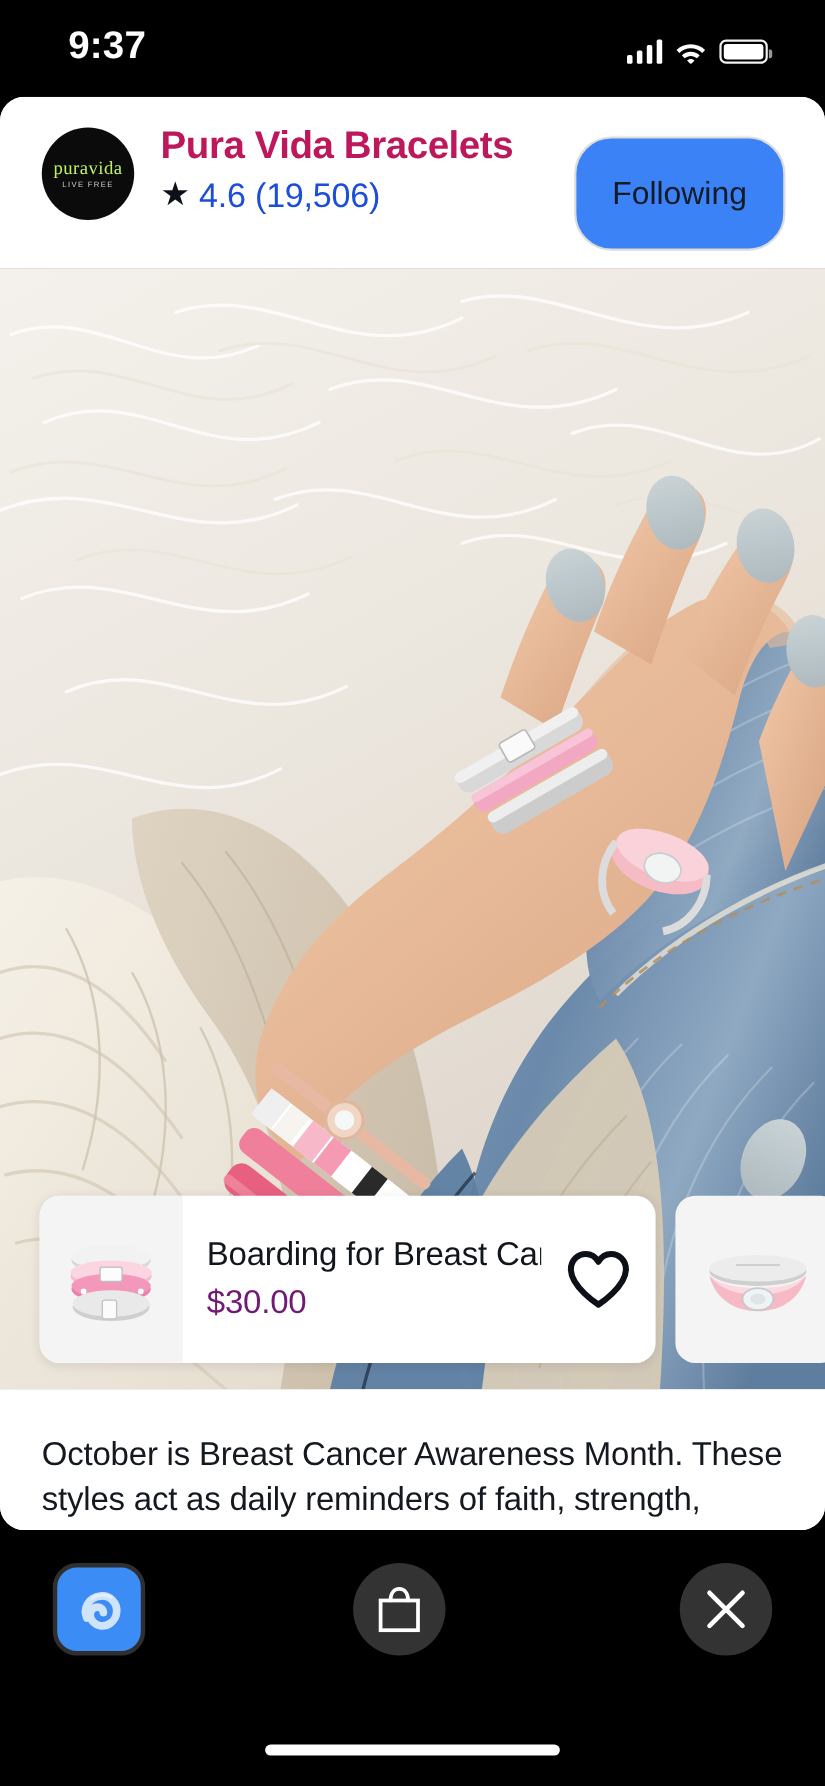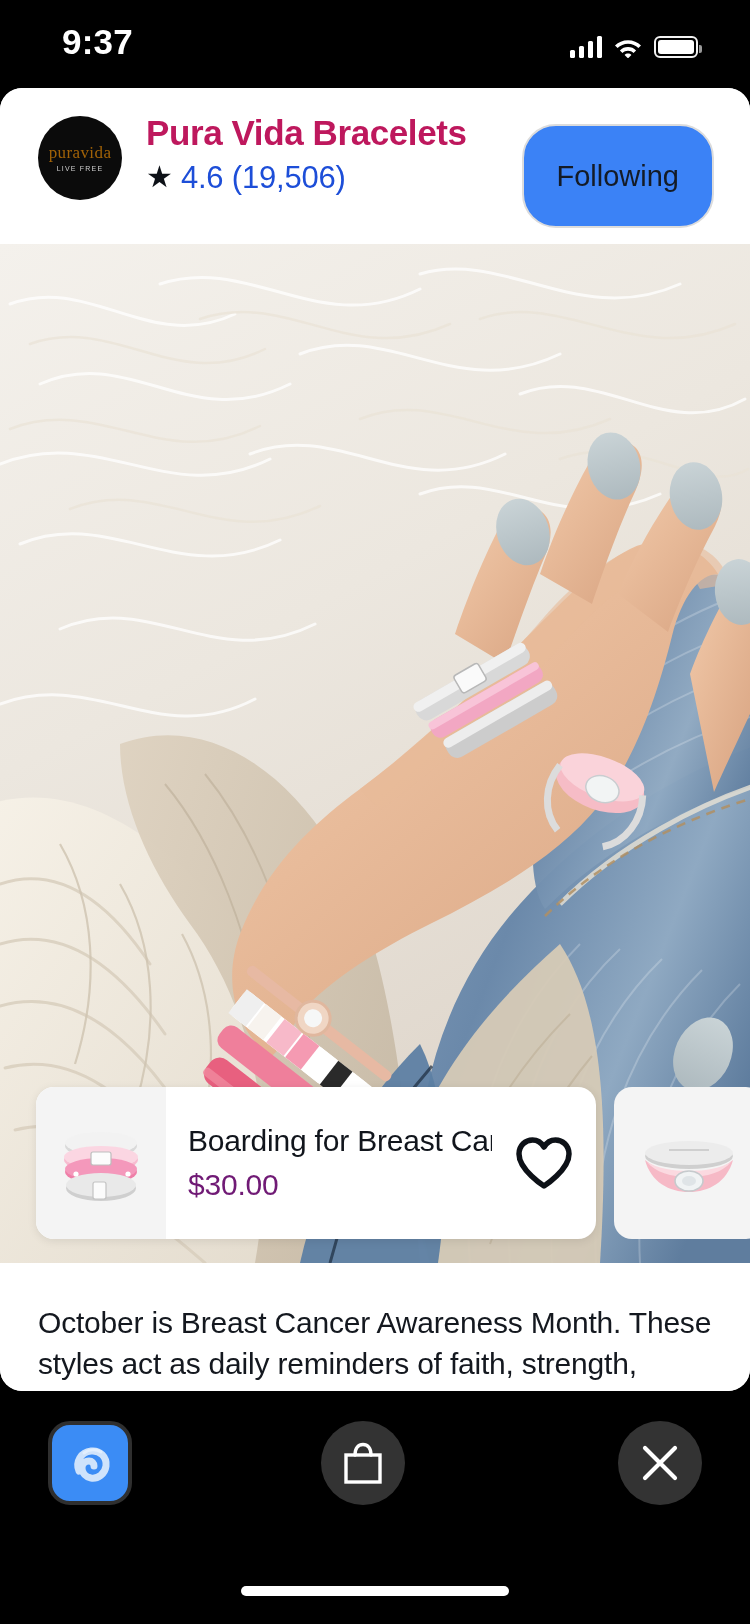--- a/index.html
+++ b/index.html
@@ -122,21 +122,21 @@
     height: 84px;
     border-radius: 50%;
     background: #0b0b0b;
     display: flex;
     flex-direction: column;
     align-items: center;
     justify-content: center;
     overflow: hidden;
   }
   .avatar-word {
-    color: #a16207;
+    color: #bef264;
     font-size: 17px;
     letter-spacing: 0.4px;
     font-family: "Liberation Serif", serif;
     line-height: 1;
   }
   .avatar-sub {
     color: #cfcfcf;
     font-size: 7px;
     letter-spacing: 1.2px;
     margin-top: 4px;

